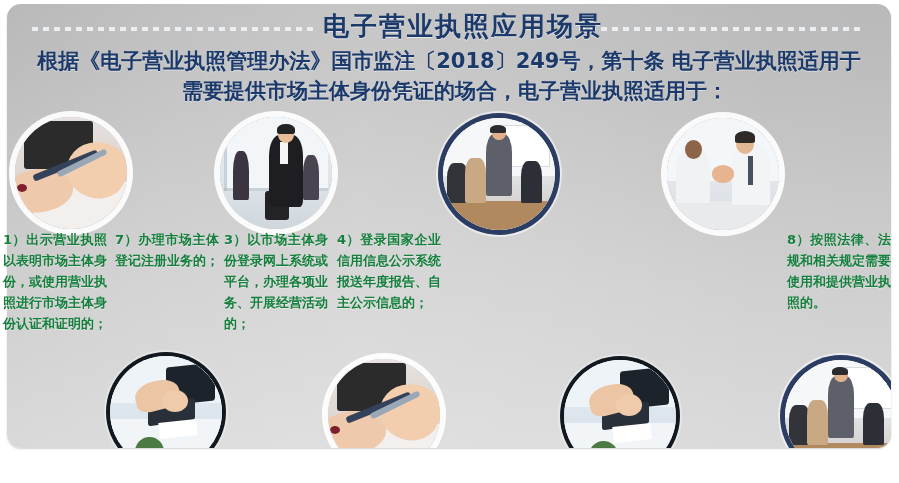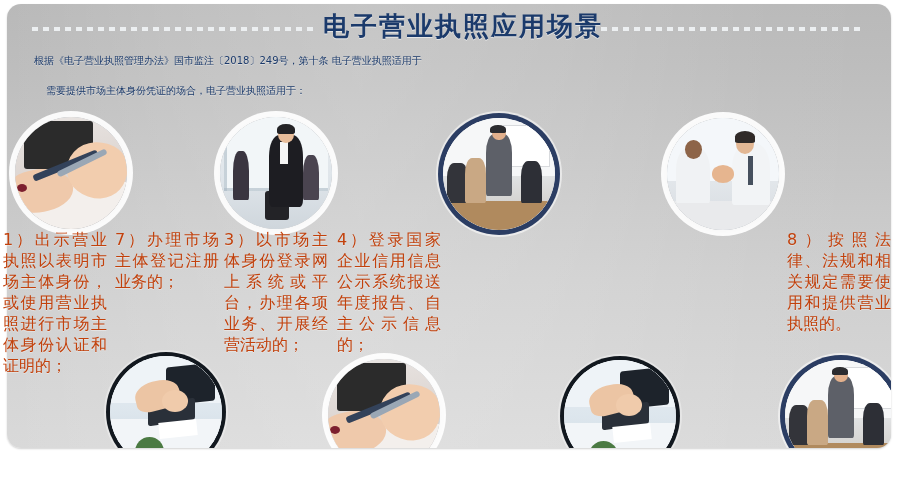--- a/index.html
+++ b/index.html
@@ -44,22 +44,23 @@
     position:absolute;top:17px;height:4px;
     background-image:repeating-linear-gradient(90deg,
       #eceff1 0px,#eceff1 6px,rgba(255,255,255,0) 6px,rgba(255,255,255,0) 11px);
   }
   .dash-l{left:25px;width:285px;}
   .dash-r{left:572px;width:285px;}
 
   
   .intro{
     position:absolute;left:27px;top:42px;width:830px;
-    color:#1b3a6b;font-size:10px;font-weight:normal;line-height:30px;
+    color:#1b3a6b;font-size:21px;font-weight:bold;line-height:30px;
     text-shadow:0 1px 0 rgba(255,255,255,.4);
+    text-align:center;
   }
   .intro .l2{display:block;padding-left:12px;}
 
   
   .photo{
     position:absolute;width:112px;height:112px;border-radius:50%;
     overflow:hidden;
   }
   .photo .inner{
     position:absolute;inset:0;border-radius:50%;overflow:hidden;
@@ -130,21 +131,21 @@
   .sc-type .hand{left:46%;top:30%;width:24%;height:20%;background:#f0cbab;border-radius:50%;}
   .sc-type .kb{left:34%;top:40%;width:42%;height:20%;background:#2a3039;border-radius:3px;transform:skewY(-8deg);}
   .sc-type .deskT{left:-8%;top:56%;width:118%;height:46%;background:#f2f5f8;}
   .sc-type .paper{left:44%;top:58%;width:34%;height:14%;background:#ffffff;transform:rotate(-6deg);}
   .sc-type .plant{left:22%;top:72%;width:26%;height:26%;background:#4b7a43;border-radius:50% 50% 40% 40%;}
 
   
   .items{position:absolute;left:0;top:0;width:899px;height:483px;}
   .item{
     position:absolute;width:104px;
-    color:#c2410c;font-size:16px;font-weight:normal;line-height:21px;
+    color:#15803d;font-size:13px;font-weight:bold;line-height:21px;
     text-align:justify;text-justify:inter-ideograph;
     text-shadow:0 1px 0 rgba(255,255,255,.35);
   }
 </style>
 </head>
 <body>
 
 <div class="stage">
 
   <div class="panel">

